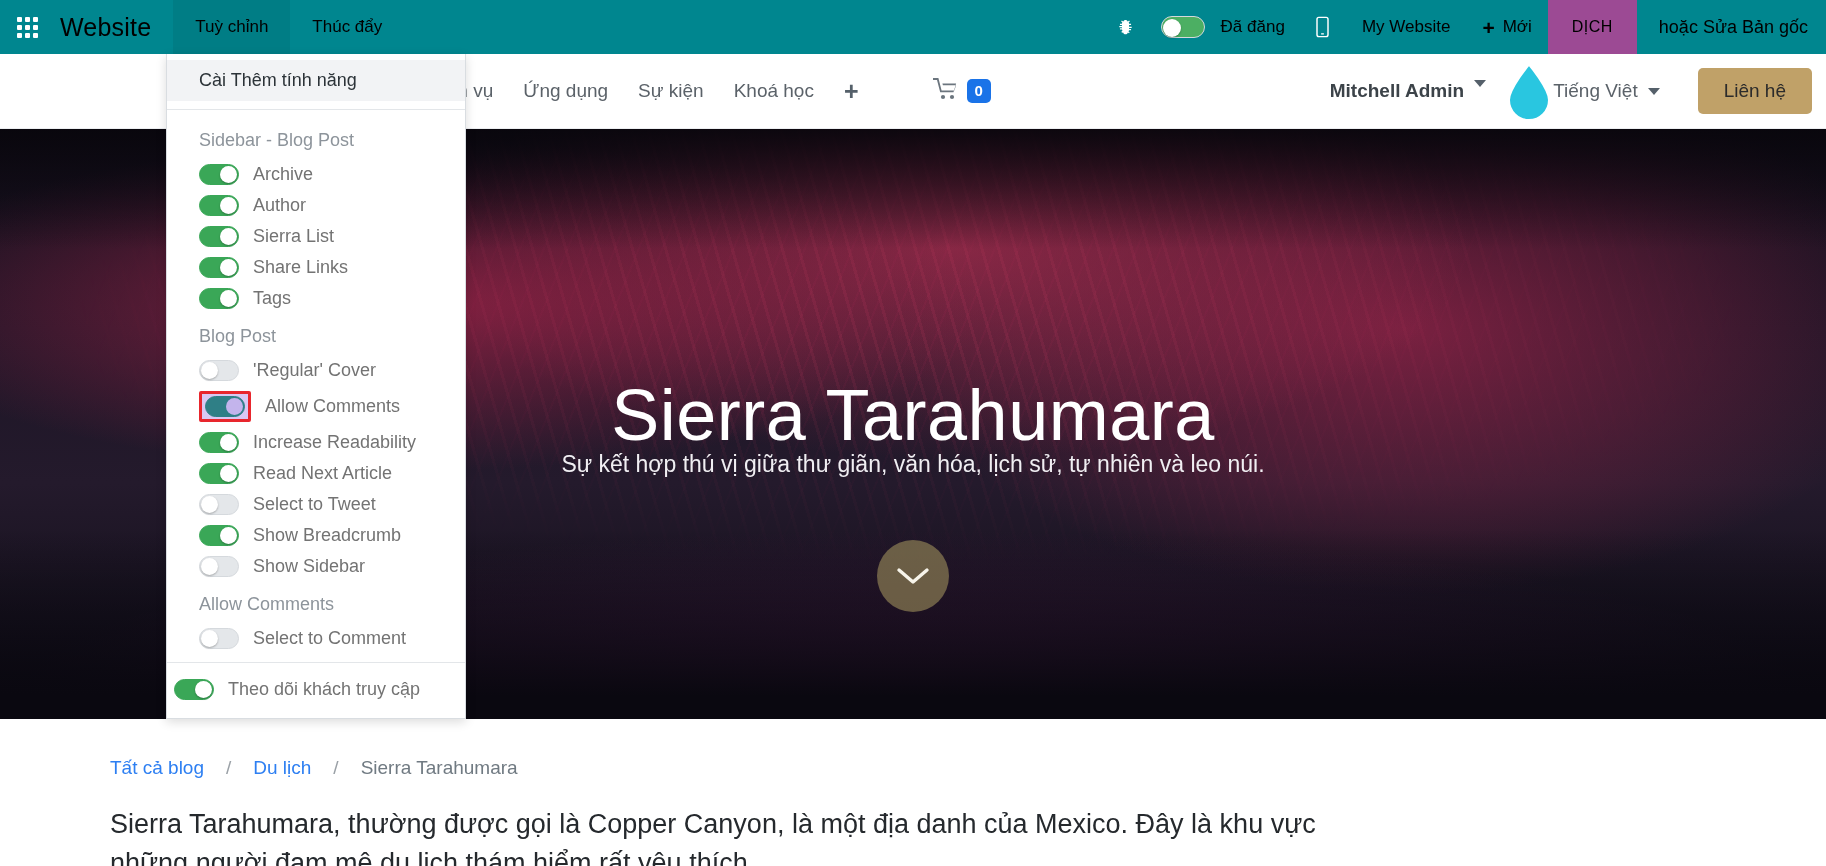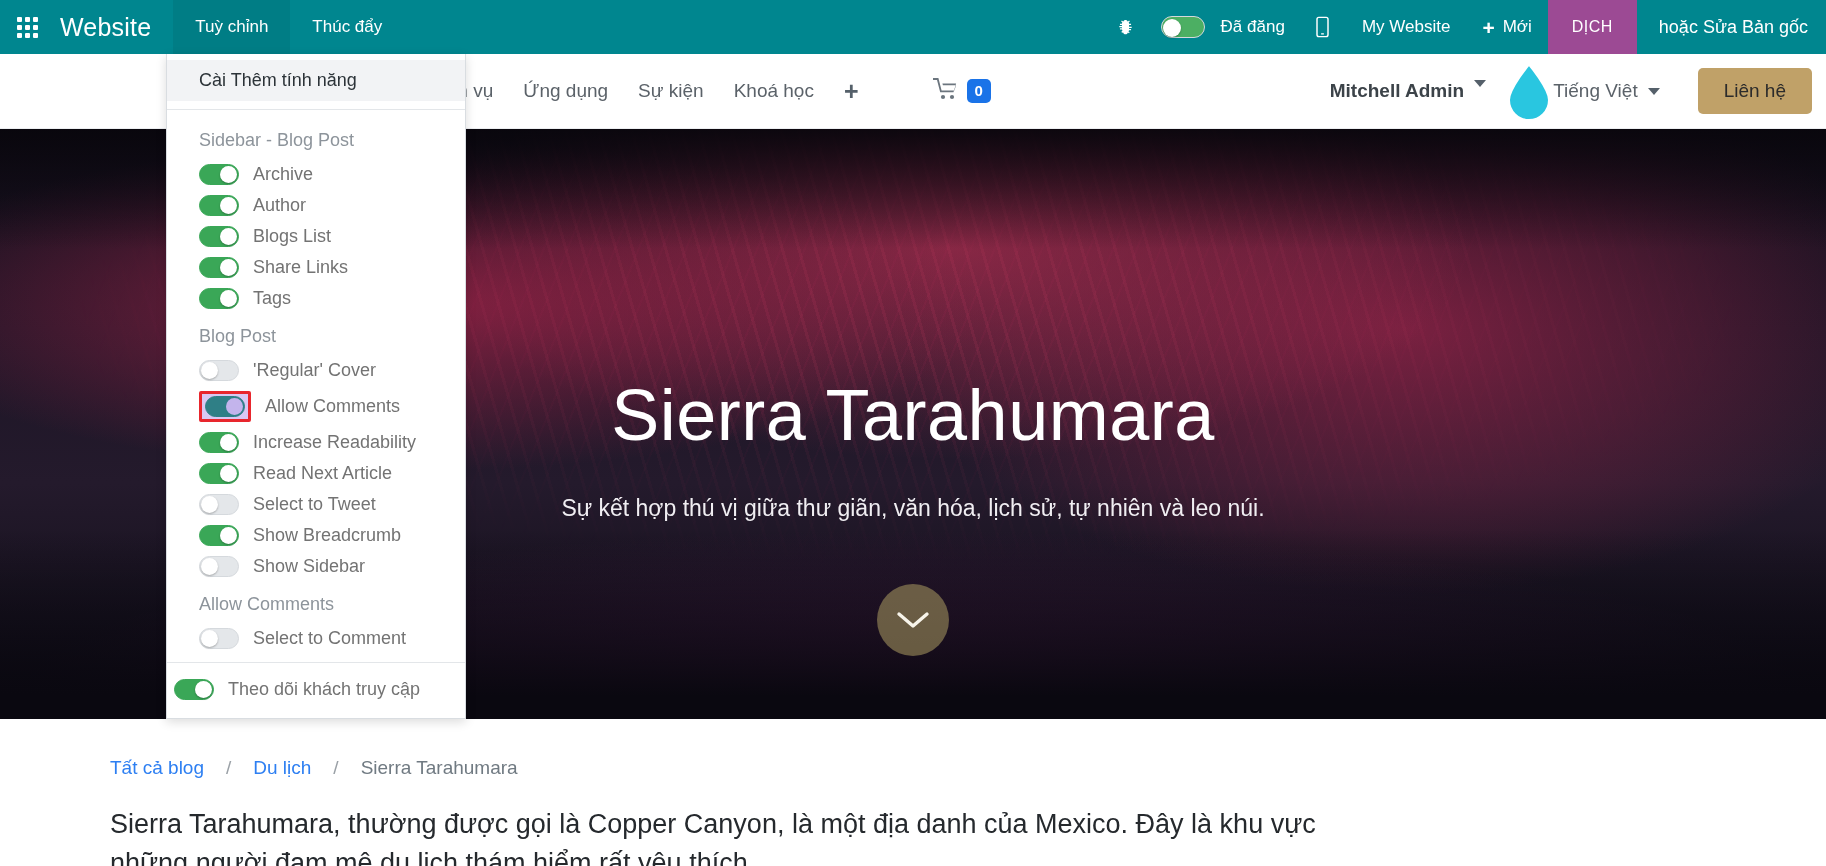--- a/index.html
+++ b/index.html
@@ -7,21 +7,21 @@
     width: 1826px; height: 866px;
     font-family: "Liberation Sans", sans-serif;
     overflow: hidden; background: #ffffff;
   }
   #root { position: relative; width: 1826px; height: 866px; }
 
   
   .sysbar {
     position: absolute; top: 0; left: 0; width: 1826px; height: 54px;
     background: #00868f; display: flex; align-items: center;
-    color: #ffffff; font-size: 17px; z-index: 60;
+    color: #000000; font-size: 17px; z-index: 60;
   }
   .apps-grid { width: 54px; height: 54px; display: flex; align-items: center; justify-content: center; cursor: pointer; }
   .apps-grid .g { display: grid; grid-template-columns: repeat(3, 5px); grid-template-rows: repeat(3, 5px); gap: 3px; }
   .apps-grid .g i { background: #fff; display: block; width: 5px; height: 5px; border-radius: 1px; }
   .sys-brand { font-size: 25px; padding: 0 22px 0 6px; letter-spacing: .2px; font-weight: 400; }
   .sys-menu { padding: 0 22px; height: 54px; display: flex; align-items: center; font-size: 17px; cursor: pointer; }
   .sys-menu.active { background: #007d85; }
   .sys-spacer { flex: 1 1 auto; }
   .sys-right { display: flex; align-items: center; height: 54px; }
   .sys-right > * { display: flex; align-items: center; height: 54px; }
@@ -97,21 +97,21 @@
   }
   .hero-dark-top { position: absolute; left: 0; top: 0; width: 100%; height: 120px;
     background: linear-gradient(180deg, rgba(8,6,12,.92), rgba(8,6,12,0)); }
   .hero-dark-bottom { position: absolute; left: 0; bottom: 0; width: 100%; height: 190px;
     background: linear-gradient(0deg, #0a0810 12%, rgba(10,8,16,0)); }
   .hero-inner {
     position: relative; z-index: 3; height: 100%; display: flex;
     flex-direction: column; align-items: center; justify-content: flex-start; padding-top: 250px;
   }
   .hero-title { color: #fff; font-size: 72px; font-weight: 300; letter-spacing: .5px; line-height: 1; }
-  .hero-sub { color: #f0eef2; font-size: 23px; font-weight: 300; margin-top: 44px; }
+  .hero-sub { color: #f0eef2; font-size: 23px; font-weight: 300; }
   .hero-scroll {
     margin-top: 62px; width: 72px; height: 72px; border-radius: 50%;
     background: rgba(155,140,90,.62); display: flex; align-items: center; justify-content: center; cursor: pointer;
   }
   .hero-scroll svg { display: block; }
 
   
   .post { padding: 38px 0 0 0; }
   .crumbs { display: flex; align-items: center; gap: 22px; font-size: 19px; padding-left: 110px; }
   .crumbs a { color: #2d7ff2; text-decoration: none; cursor: pointer; }
@@ -283,21 +283,21 @@
     <div class="dd-toggle">
       <span class="sw on"></span>
       <span class="dd-label">Archive</span>
     </div>
     <div class="dd-toggle">
       <span class="sw on"></span>
       <span class="dd-label">Author</span>
     </div>
     <div class="dd-toggle">
       <span class="sw on"></span>
-      <span class="dd-label">Blogs List</span>
+      <span class="dd-label">Sierra List</span>
     </div>
     <div class="dd-toggle">
       <span class="sw on"></span>
       <span class="dd-label">Share Links</span>
     </div>
     <div class="dd-toggle">
       <span class="sw on"></span>
       <span class="dd-label">Tags</span>
     </div>
 

